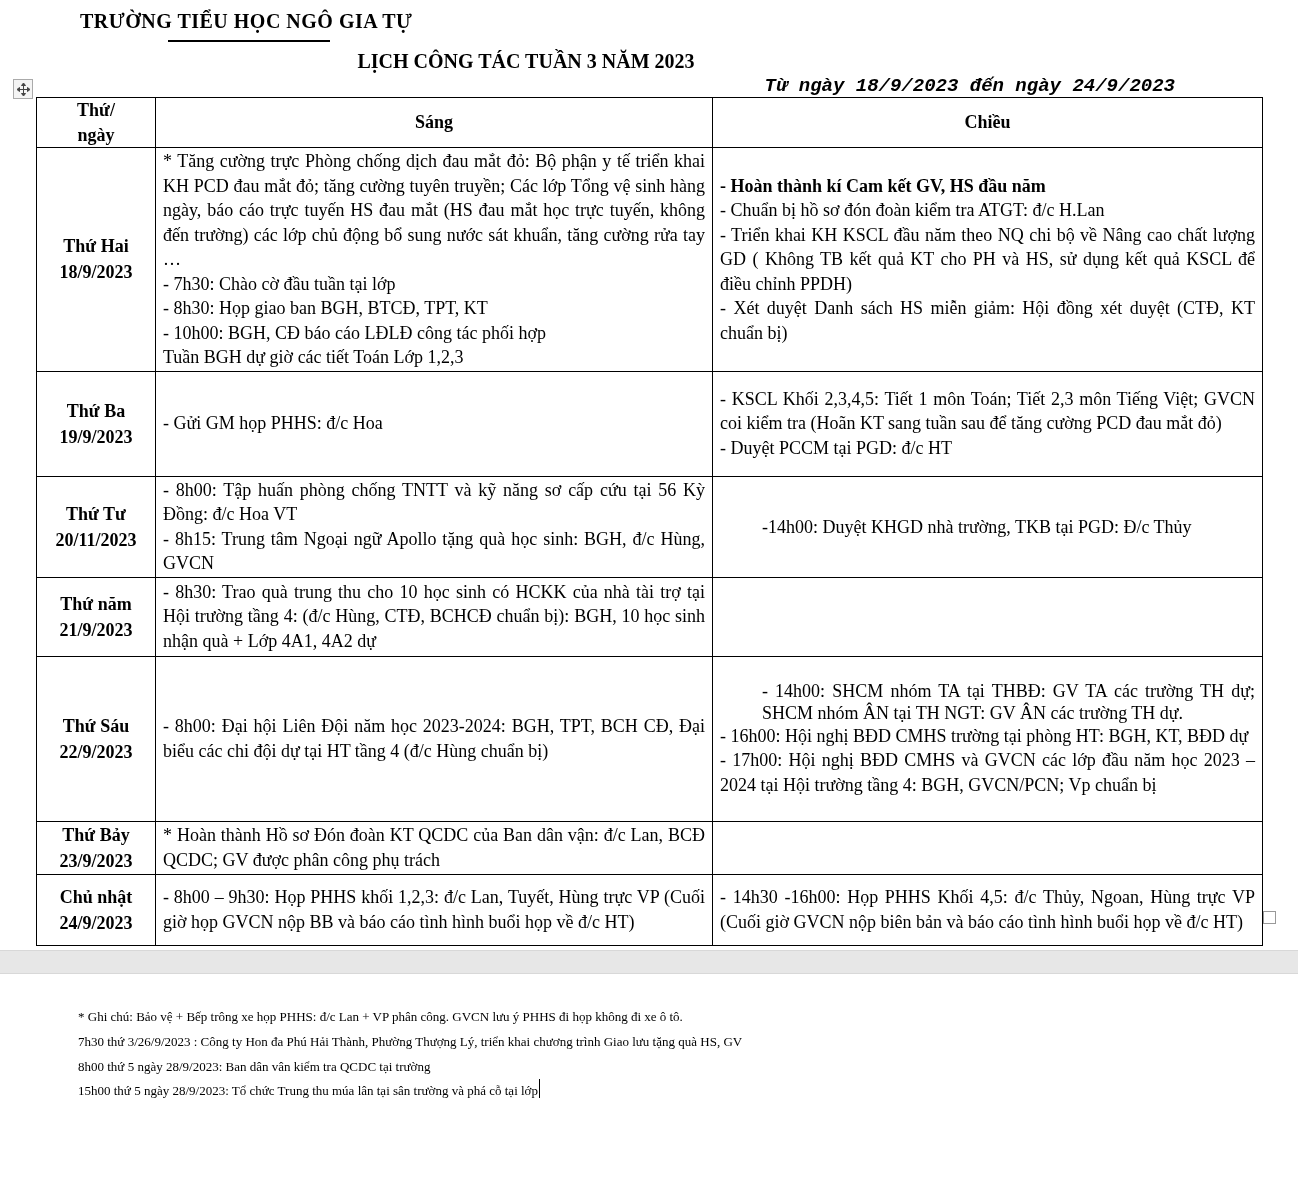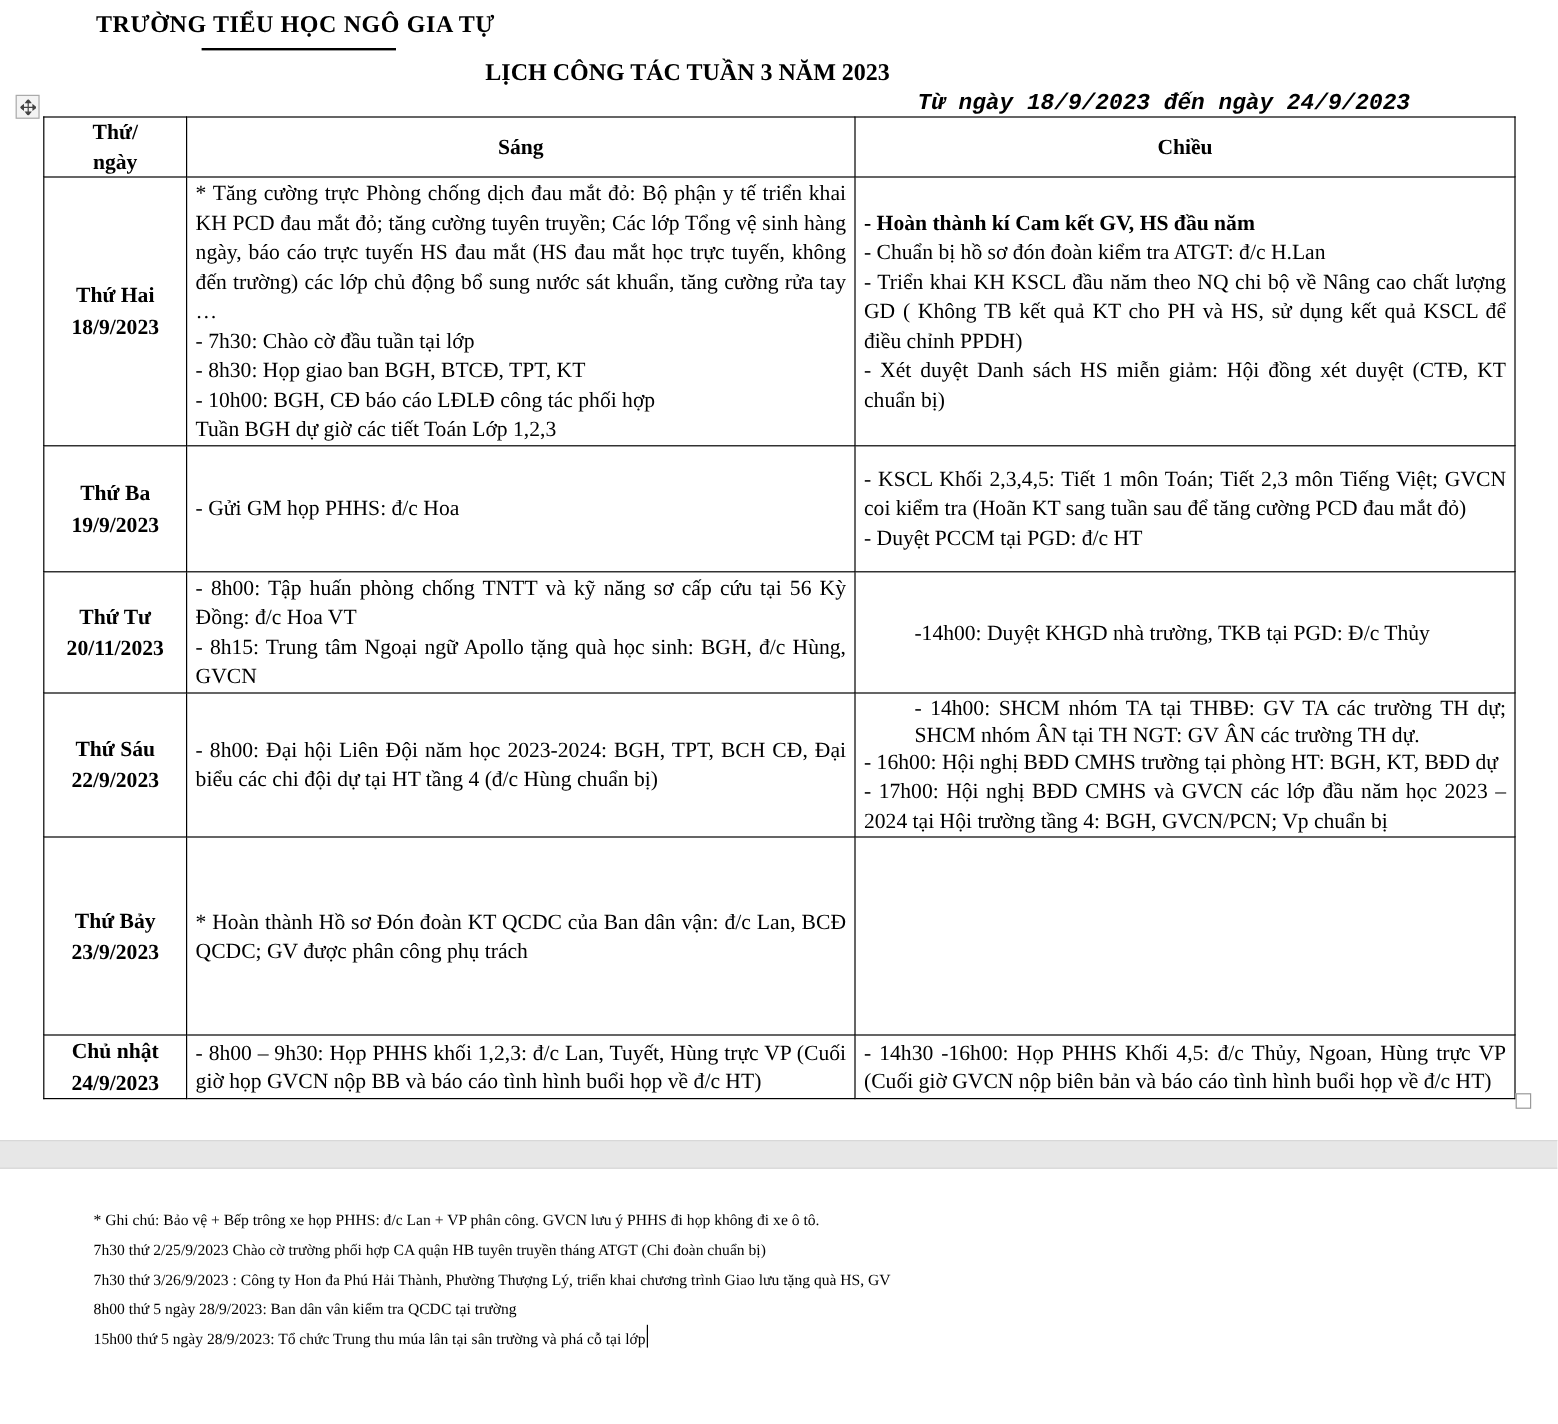--- a/index.html
+++ b/index.html
@@ -16,21 +16,21 @@
     position: absolute; left: 80px; top: 10px;
     font-size: 20px; font-weight: bold; letter-spacing: .5px;
     white-space: nowrap;
   }
   .school-underline {
     position: absolute; left: 168px; top: 40px;
     width: 162px; border-top: 2px solid #000;
   }
   .doc-title {
     position: absolute; left: 0; top: 50px; width: 1052px;
-    text-align: center; font-size: 20px; font-weight: bold; margin-left: 47px;
+    text-align: center; font-size: 20px; font-weight: bold;
   }
   .date-range {
     position: absolute; top: 75px; right: 123px;
     font-size: 19px; font-style: italic; font-weight: bold; font-family: Liberation Mono, monospace;
   }
   .move-handle {
     position: absolute; left: 13px; top: 79px;
     width: 20px; height: 20px;
     border: 1px solid #aaa; background: #f4f4f4;
     display: flex; align-items: center; justify-content: center;
@@ -170,20 +170,30 @@
         <td class="slot-cell">
           <div class="para">- 8h00: Tập huấn phòng chống TNTT và kỹ năng sơ cấp cứu tại 56 Kỳ Đồng: đ/c Hoa VT</div>
           <div class="para">- 8h15: Trung tâm Ngoại ngữ Apollo tặng quà học sinh: BGH, đ/c Hùng, GVCN</div>
         </td>
         <td class="slot-cell">
           <div class="para small">-14h00: Duyệt KHGD nhà trường, TKB tại PGD: Đ/c Thủy</div>
         </td>
       </tr>
       <tr>
         <th class="day-cell">
+          <div>Thứ năm</div>
+          <div>21/9/2023</div>
+        </th>
+        <td class="slot-cell">
+          <div class="para">- 8h30: Trao quà trung thu cho 10 học sinh có HCKK của nhà tài trợ tại Hội trường tầng 4: (đ/c Hùng, CTĐ, BCHCĐ chuẩn bị): BGH, 10 học sinh nhận quà + Lớp 4A1, 4A2 dự</div>
+        </td>
+        <td class="slot-cell"></td>
+      </tr>
+      <tr>
+        <th class="day-cell">
           <div>Thứ Sáu</div>
           <div>22/9/2023</div>
         </th>
         <td class="slot-cell">
           <div class="para">- 8h00: Đại hội Liên Đội năm học 2023-2024: BGH, TPT, BCH CĐ, Đại biểu các chi đội dự tại HT tầng 4 (đ/c Hùng chuẩn bị)</div>
         </td>
         <td class="slot-cell">
           <div class="para small">- 14h00: SHCM nhóm TA tại THBĐ: GV TA các trường TH dự; SHCM nhóm ÂN tại TH NGT: GV ÂN các trường TH dự.</div>
           <div class="para">- 16h00: Hội nghị BĐD CMHS trường tại phòng HT: BGH, KT, BĐD dự</div>
           <div class="para">- 17h00: Hội nghị BĐD CMHS và GVCN các lớp đầu năm học 2023 – 2024 tại Hội trường tầng 4: BGH, GVCN/PCN; Vp chuẩn bị</div>
@@ -211,17 +221,16 @@
           <div class="para">- 14h30 -16h00: Họp PHHS Khối 4,5: đ/c Thủy, Ngoan, Hùng trực VP (Cuối giờ GVCN nộp biên bản và báo cáo tình hình buổi họp về đ/c HT)</div>
         </td>
       </tr>
     </tbody>
 </table>
 
 <div class="resize-handle"></div>
 <div class="page-break-bar"></div>
 <div class="notes">
     <div class="note-line">* Ghi chú: Bảo vệ + Bếp trông xe họp PHHS: đ/c Lan + VP phân công. GVCN lưu ý PHHS đi họp không đi xe ô tô.</div>
-    <div class="note-line">7h30 thứ 2/25/9/2023 Chào cờ trường phối hợp CA quận HB tuyên truyền tháng ATGT (Chi đoàn chuẩn bị)</div>
     <div class="note-line">7h30 thứ 3/26/9/2023 : Công ty Hon đa Phú Hải Thành, Phường Thượng Lý, triển khai chương trình Giao lưu tặng quà HS, GV</div>
     <div class="note-line">8h00 thứ 5 ngày 28/9/2023: Ban dân vân kiểm tra QCDC tại trường</div>
     <div class="note-line">15h00 thứ 5 ngày 28/9/2023: Tổ chức Trung thu múa lân tại sân trường và phá cỗ tại lớp<span class="text-cursor"></span></div>
   </div>
 
 </body></html>

